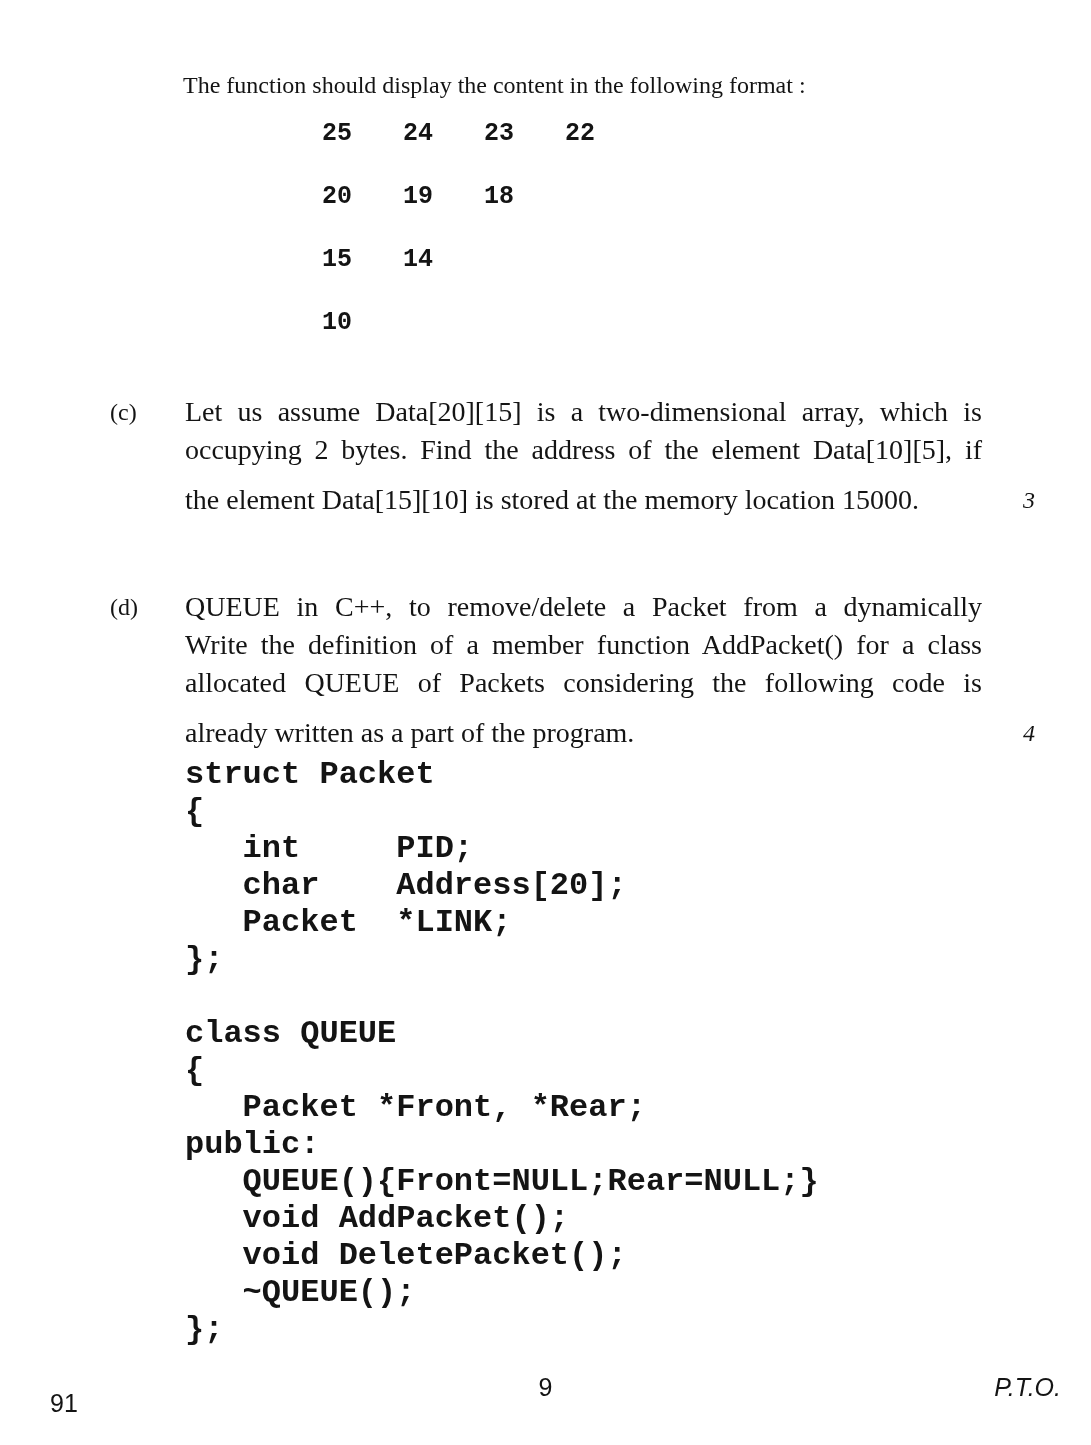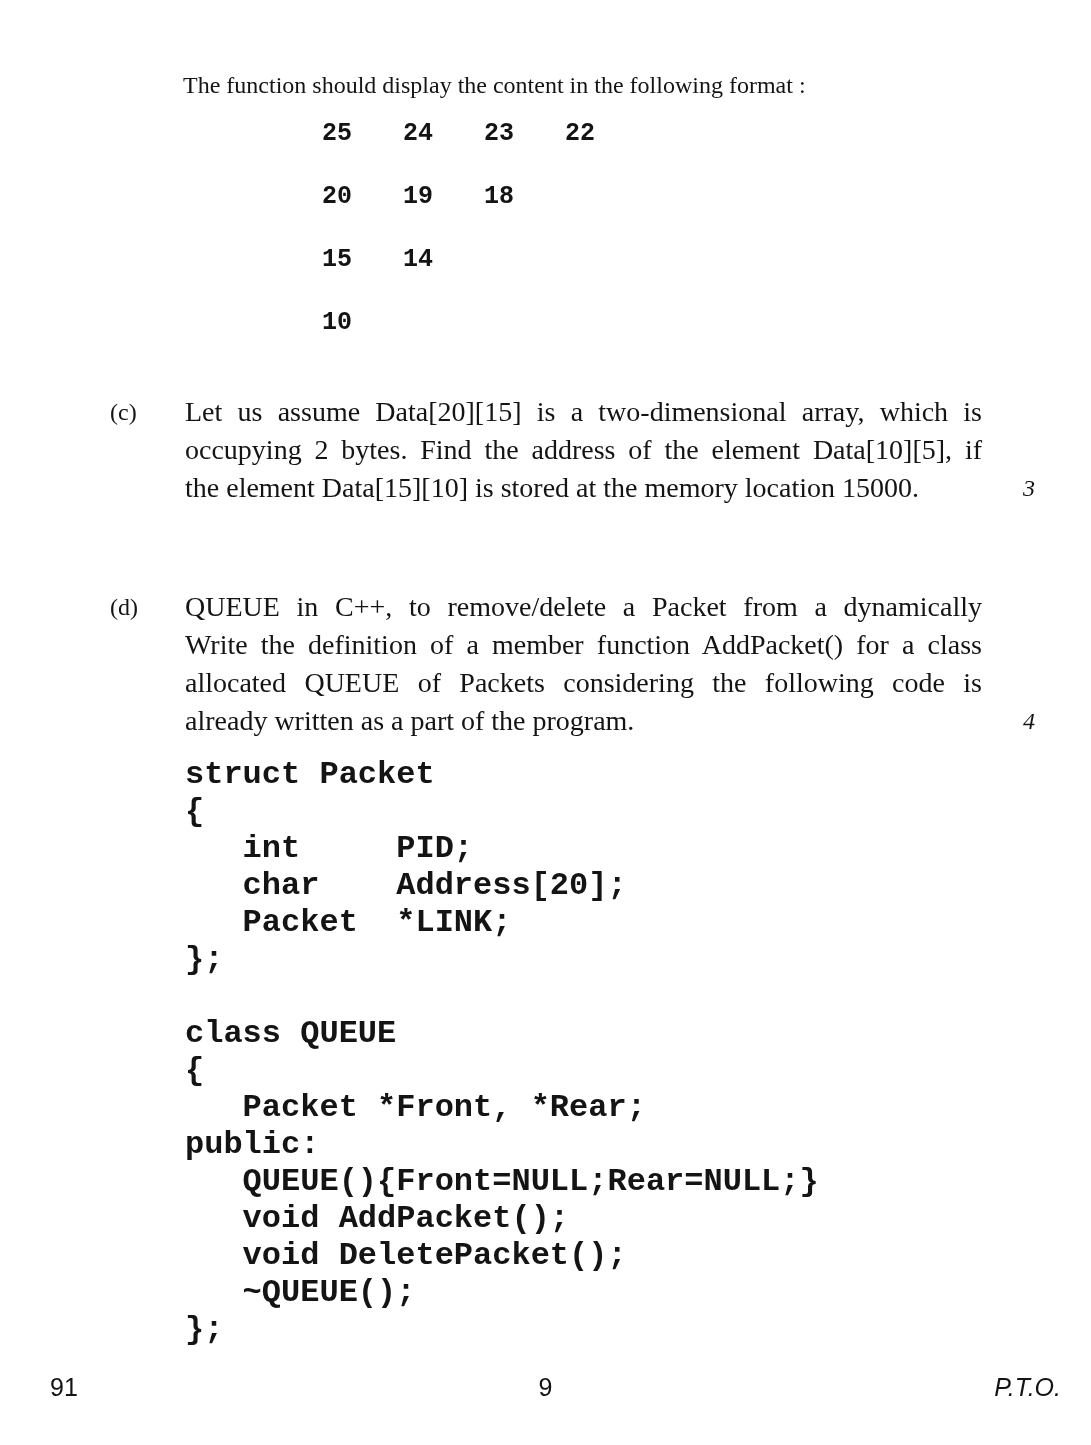--- a/index.html
+++ b/index.html
@@ -63,20 +63,21 @@
     font-size: 28px;
     line-height: 38px;
   }
   .jline {
     text-align: justify;
     text-align-last: justify;
     white-space: normal;
   }
   .jline.last {
     text-align-last: left;
+    margin-top: 12px;
   }
   .q-marks {
     position: absolute;
     right: 0;
     bottom: 4px;
     font-size: 24px;
     font-style: italic;
     line-height: 30px;
   }
   .code-block {
@@ -96,21 +97,21 @@
     top: 1372px;
     width: 100%;
     height: 34px;
     font-family: "Liberation Sans", sans-serif;
     font-size: 25px;
     line-height: 30px;
   }
   .footer-left {
     position: absolute;
     left: 50px;
-    top: 0;
+    top: 16px;
   }
   .footer-center {
     position: absolute;
     left: 0;
     width: 100%;
     text-align: center;
     top: 0;
   }
   .footer-right {
     position: absolute;

